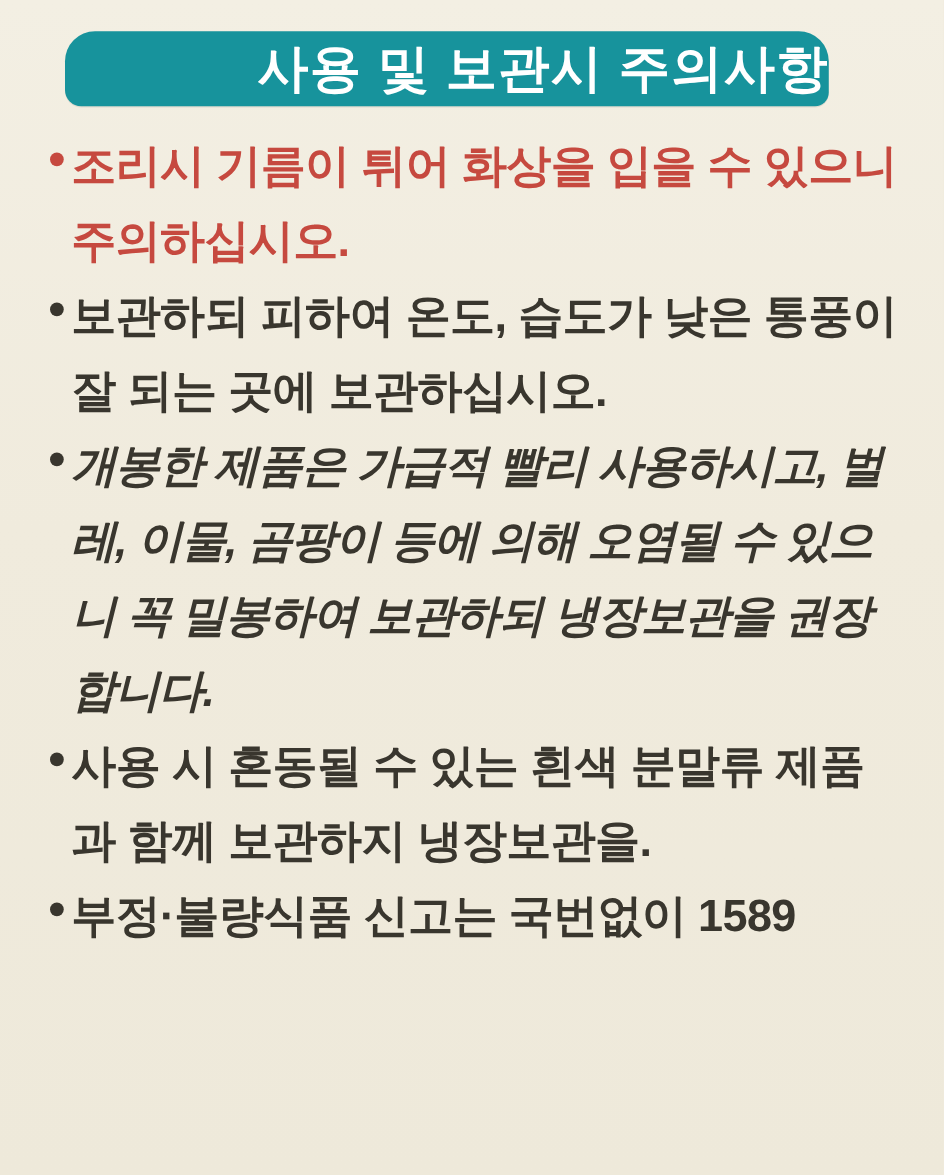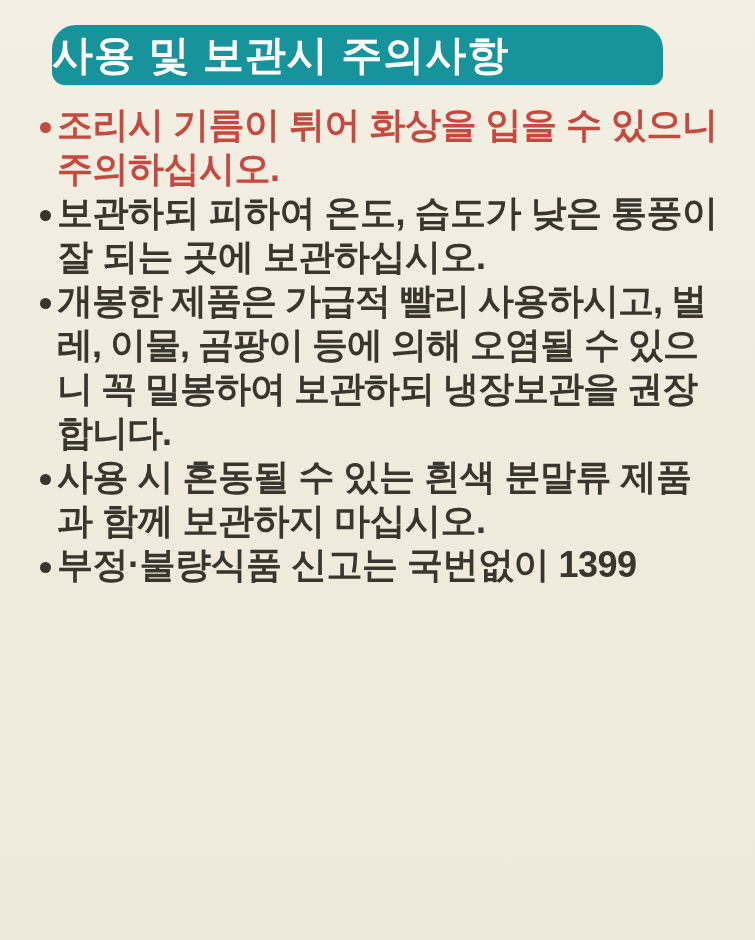--- a/index.html
+++ b/index.html
@@ -21,57 +21,57 @@
     overflow:hidden;
     background:linear-gradient(180deg,#f3efe3 0%, var(--background) 45%, #eee9da 100%);
   }
   .banner{
     margin:25px 92px 14px 52px;
     height:60px;
     background:var(--banner-bg);
     border-radius:24px 24px 11px 13px;
     display:flex;
     align-items:center;
-    justify-content:flex-start;
+    justify-content:flex-end;
     box-shadow:0 1px 0 rgba(0,0,0,0.08);
   }
   .banner-title{
     color:var(--banner-text);
     font-size:41px;
     font-weight:800;
     letter-spacing:1px;
     white-space:nowrap;
   }
   .notices{
     list-style:none;
     padding:4px 30px 0 40px;
   }
   .notice{
     position:relative;
     padding-left:17px;
     font-size:36px;
-    line-height:44px;
+    line-height:60px;
     font-weight:600;
     letter-spacing:-0.5px;
     color:var(--body-text);
     word-break:break-all;
     text-align:left;
   }
   .notice .bullet{
     position:absolute;
     left:0;
     top:19px;
     width:11px;
     height:11px;
     border-radius:50%;
     background:currentColor;
     display:block;
   }
   .notice.warning{ color:var(--warning-text); }
-  .notice.strong{ font-weight:900; letter-spacing:-1px; }
+  .notice.strong{ font-weight:900; letter-spacing:-1px;font-style:italic; }
 </style>
 </head>
 <body>
 
 <div class="label-panel">
 
   <div class="banner">
     <span class="banner-title">사용 및 보관시 주의사항</span>
   </div>
 
@@ -83,21 +83,21 @@
     <li class="notice">
       <span class="bullet"></span>
       <span>보관하되 피하여 온도, 습도가 낮은 통풍이 잘 되는 곳에 보관하십시오.</span>
     </li>
     <li class="notice strong">
       <span class="bullet"></span>
       <span>개봉한 제품은 가급적 빨리 사용하시고, 벌레, 이물, 곰팡이 등에 의해 오염될 수 있으니 꼭 밀봉하여 보관하되 냉장보관을 권장합니다.</span>
     </li>
     <li class="notice">
       <span class="bullet"></span>
-      <span>사용 시 혼동될 수 있는 흰색 분말류 제품과 함께 보관하지 마십시오.</span>
+      <span>사용 시 혼동될 수 있는 흰색 분말류 제품과 함께 보관하지 냉장보관을.</span>
     </li>
     <li class="notice">
       <span class="bullet"></span>
-      <span>부정·불량식품 신고는 국번없이 1399</span>
+      <span>부정·불량식품 신고는 국번없이 1589</span>
     </li>
   </ul>
 
 </div>
 
 </body></html>

